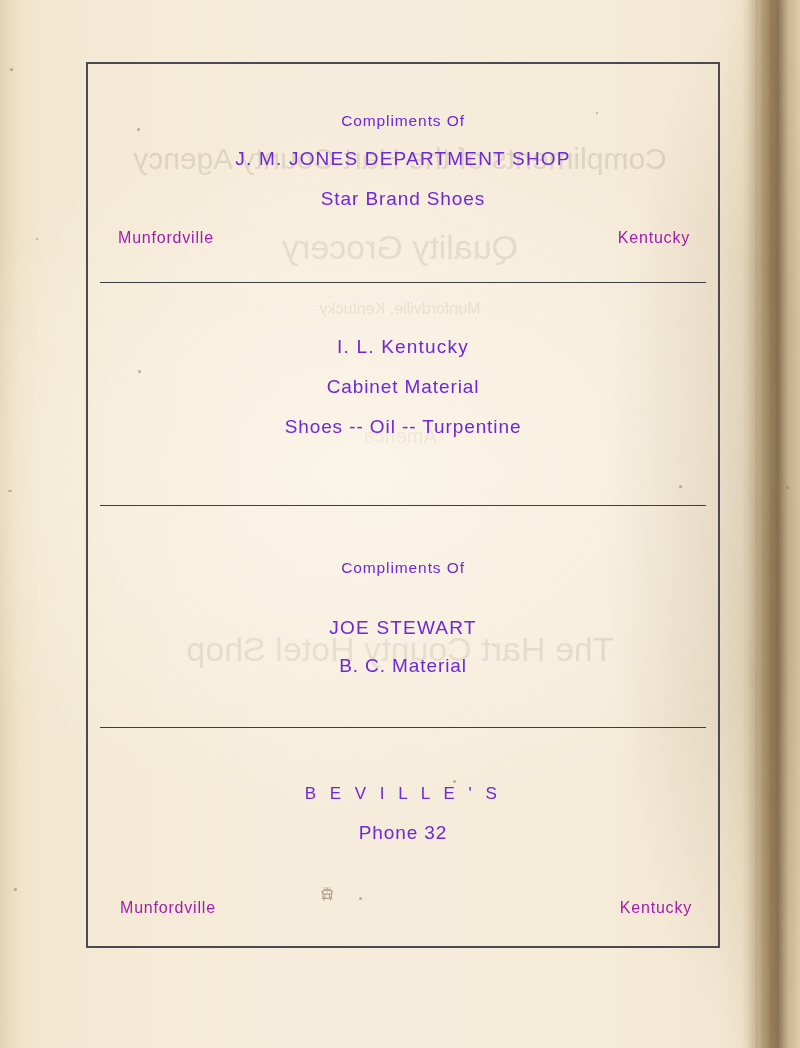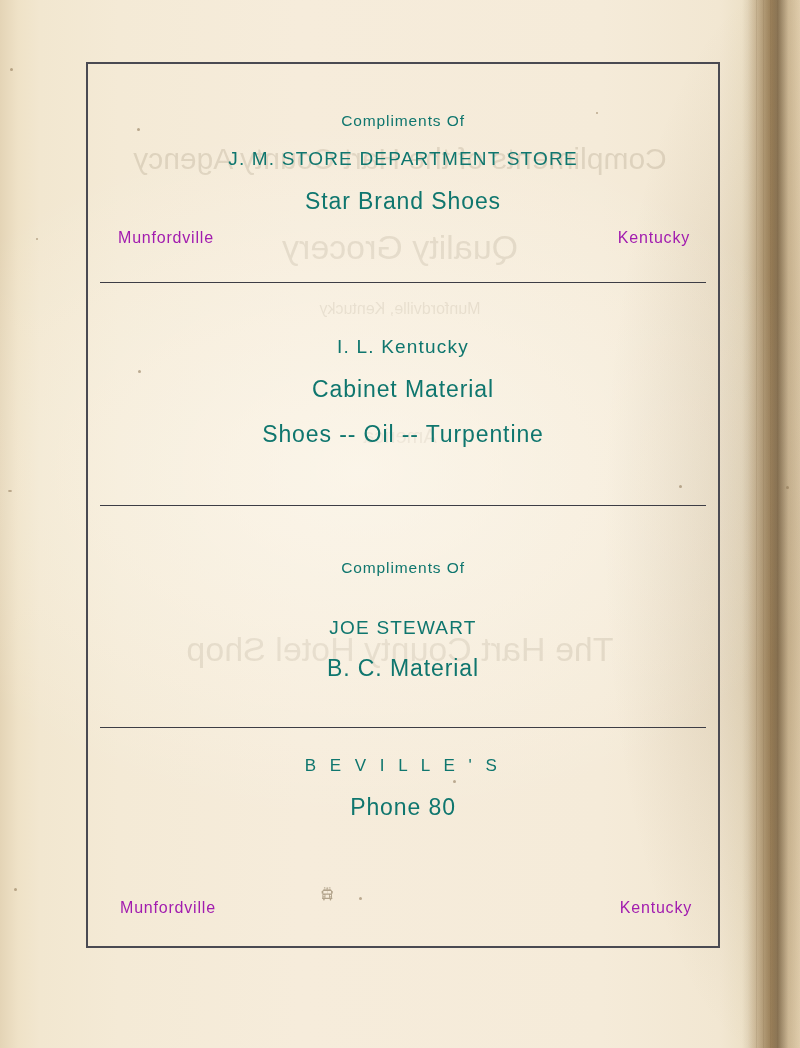--- a/index.html
+++ b/index.html
@@ -96,27 +96,27 @@
   .rule {
     position: absolute;
     left: 12px;
     right: 12px;
     height: 0;
     border-top: 1.6px solid #3d3d45;
   }
 
   .line {
     font-family: "Liberation Sans", sans-serif;
-    color: #0f766e;
+    color: #6d28d9;
     letter-spacing: 0.9px;
     margin: 0 0 18px 0;
     white-space: nowrap;
   }
   .l-small { font-size: 15.5px; }
-  .l-med   { font-size: 23px; }
+  .l-med   { font-size: 19px; }
   .l-big   { font-size: 19px; letter-spacing: 1.2px; }
   .l-wide  { font-size: 17px; letter-spacing: 4.5px; }
 
   .locrow {
     position: absolute;
     left: 30px;
     right: 28px;
     display: flex;
     justify-content: space-between;
     font-family: "Liberation Sans", sans-serif;
@@ -168,21 +168,21 @@
 <div class="speck" style="left:596px; top:112px; width:2px; height:2px;"></div>
 <div class="speck" style="left:786px; top:486px; width:3px; height:3px;"></div>
 <div class="speck" style="left:453px; top:780px; width:3px; height:3px;"></div>
 <div class="speck" style="left:359px; top:897px; width:3px; height:3px;"></div>
 <div class="smudge" style="left:321px; top:886px;">🛱</div>
 
 <div class="border-box">
 
   <div class="ad" style="top:48px;">
     <p class="line l-small">Compliments Of</p>
-    <p class="line l-big">J. M. STORE DEPARTMENT STORE</p>
+    <p class="line l-big">J. M. JONES DEPARTMENT SHOP</p>
     <p class="line l-med">Star Brand Shoes</p>
   </div>
   <div class="locrow" style="top:165px;">
     <span>Munfordville</span>
     <span>Kentucky</span>
   </div>
 
   <div class="rule" style="top:218px;"></div>
 
   <div class="ad" style="top:272px;">
@@ -194,22 +194,22 @@
   <div class="rule" style="top:441px;"></div>
 
   <div class="ad" style="top:495px;">
     <p class="line l-small" style="margin-bottom:40px;">Compliments Of</p>
     <p class="line l-big" style="margin-bottom:16px;">JOE STEWART</p>
     <p class="line l-med">B. C. Material</p>
   </div>
 
   <div class="rule" style="top:663px;"></div>
 
-  <div class="ad" style="top:692px;">
+  <div class="ad" style="top:720px;">
     <p class="line l-wide">B E V I L L E ' S</p>
-    <p class="line l-med">Phone 80</p>
+    <p class="line l-med">Phone 32</p>
   </div>
   <div class="locrow" style="top:835px; left:32px; right:26px;">
     <span>Munfordville</span>
     <span>Kentucky</span>
   </div>
 
 </div>
 
 </body></html>

